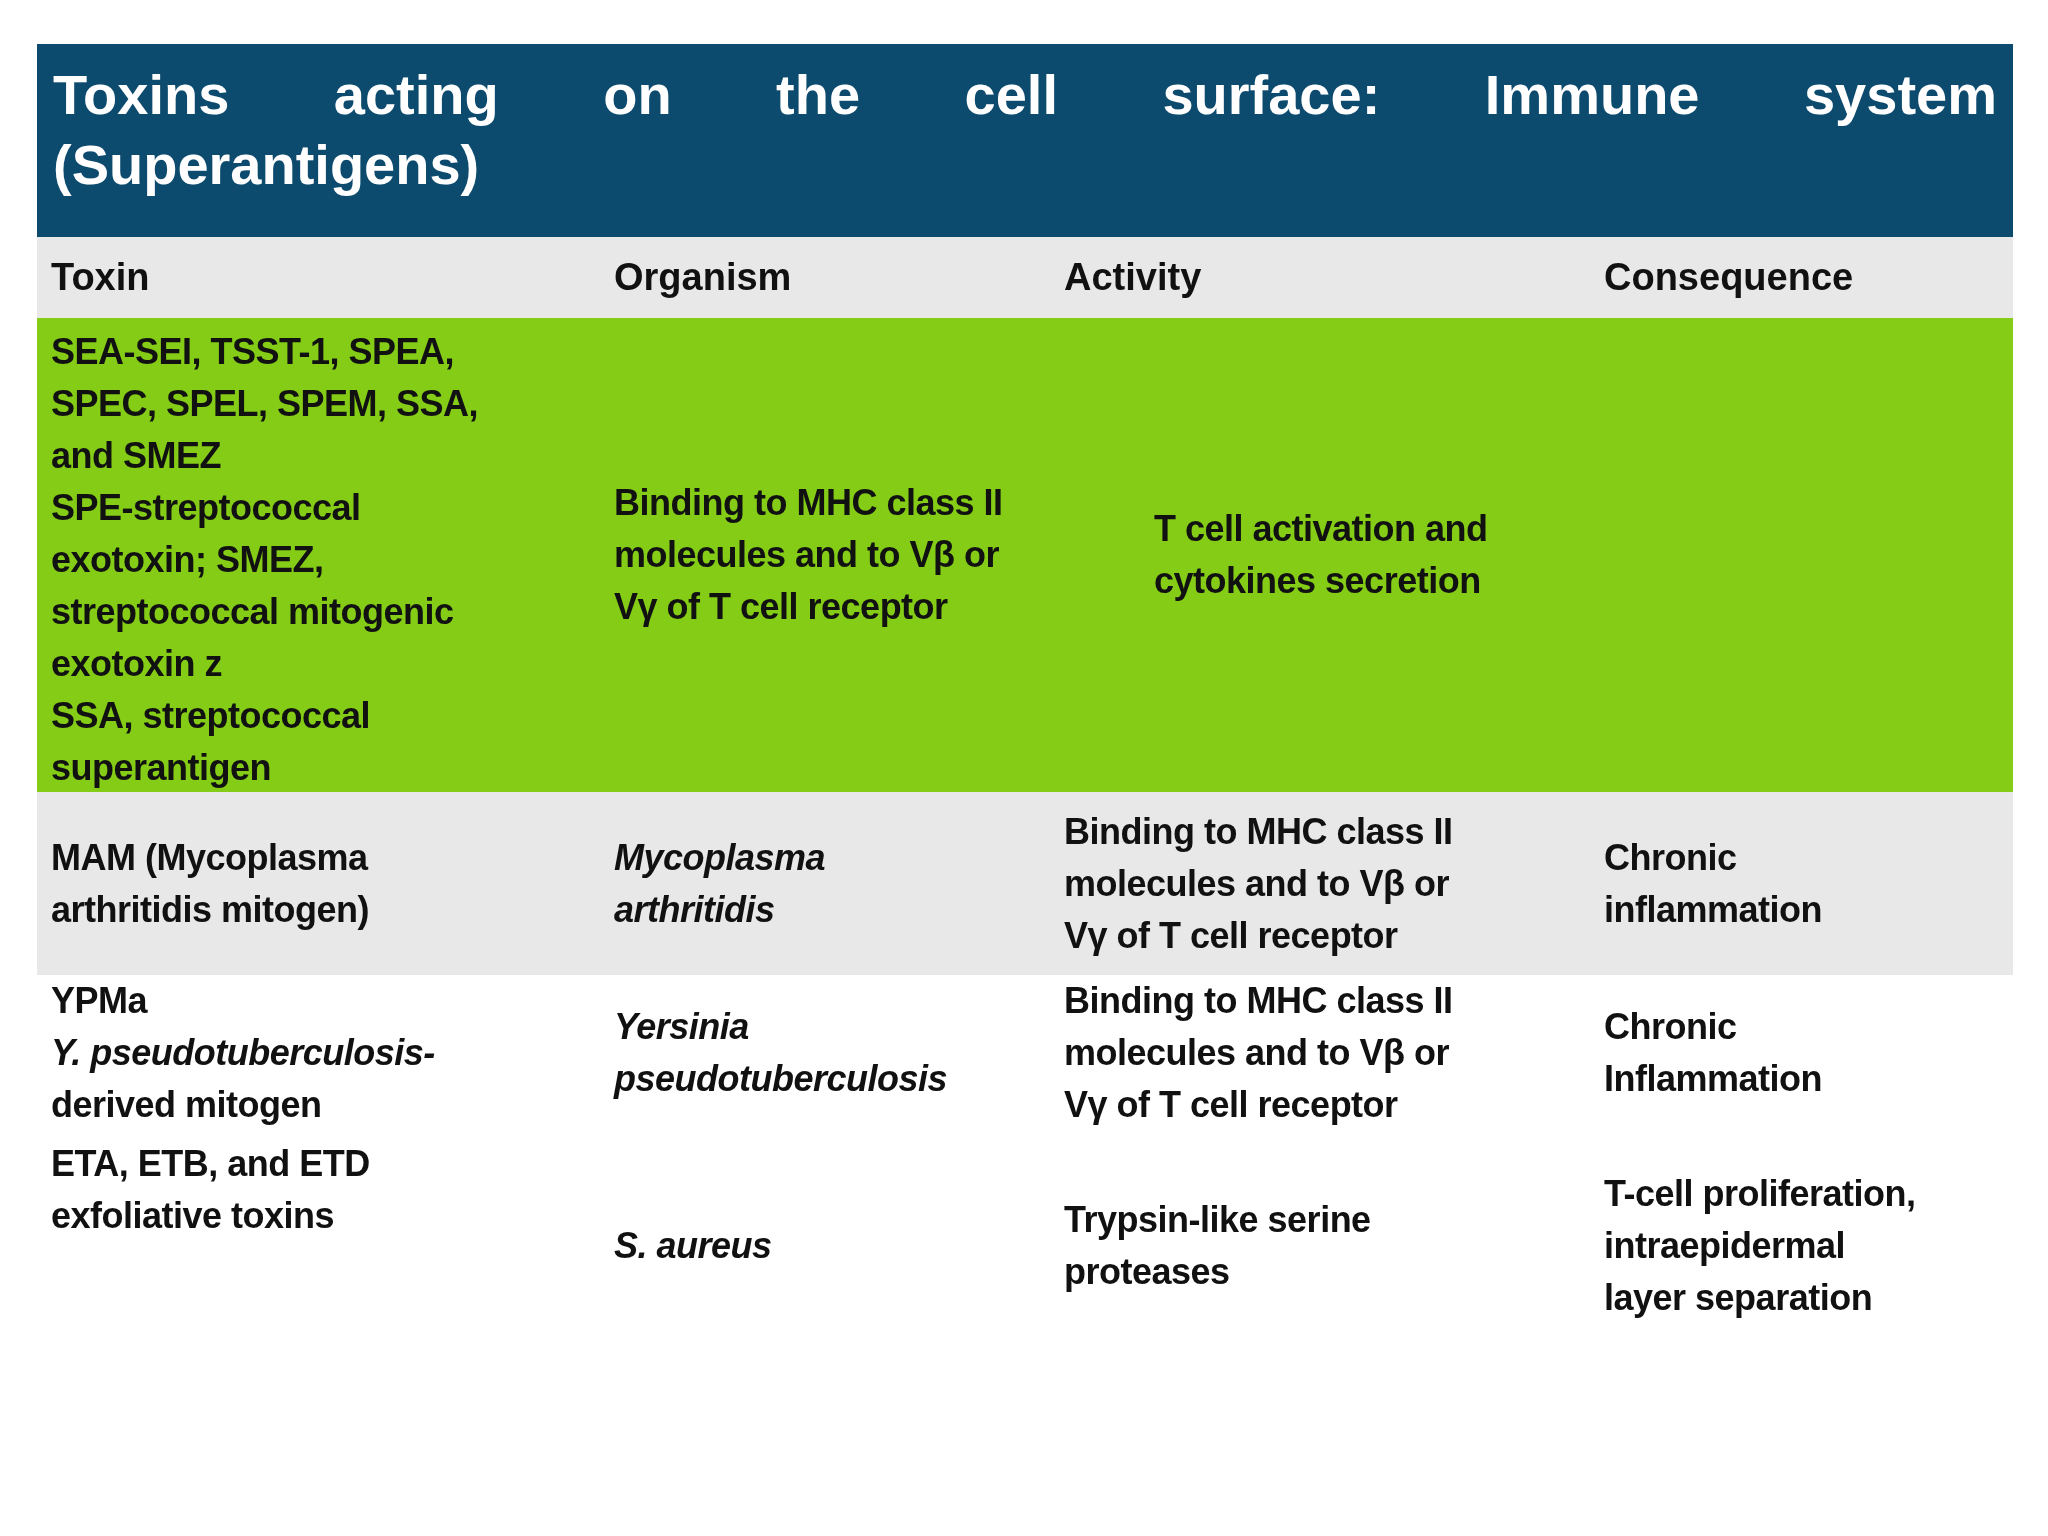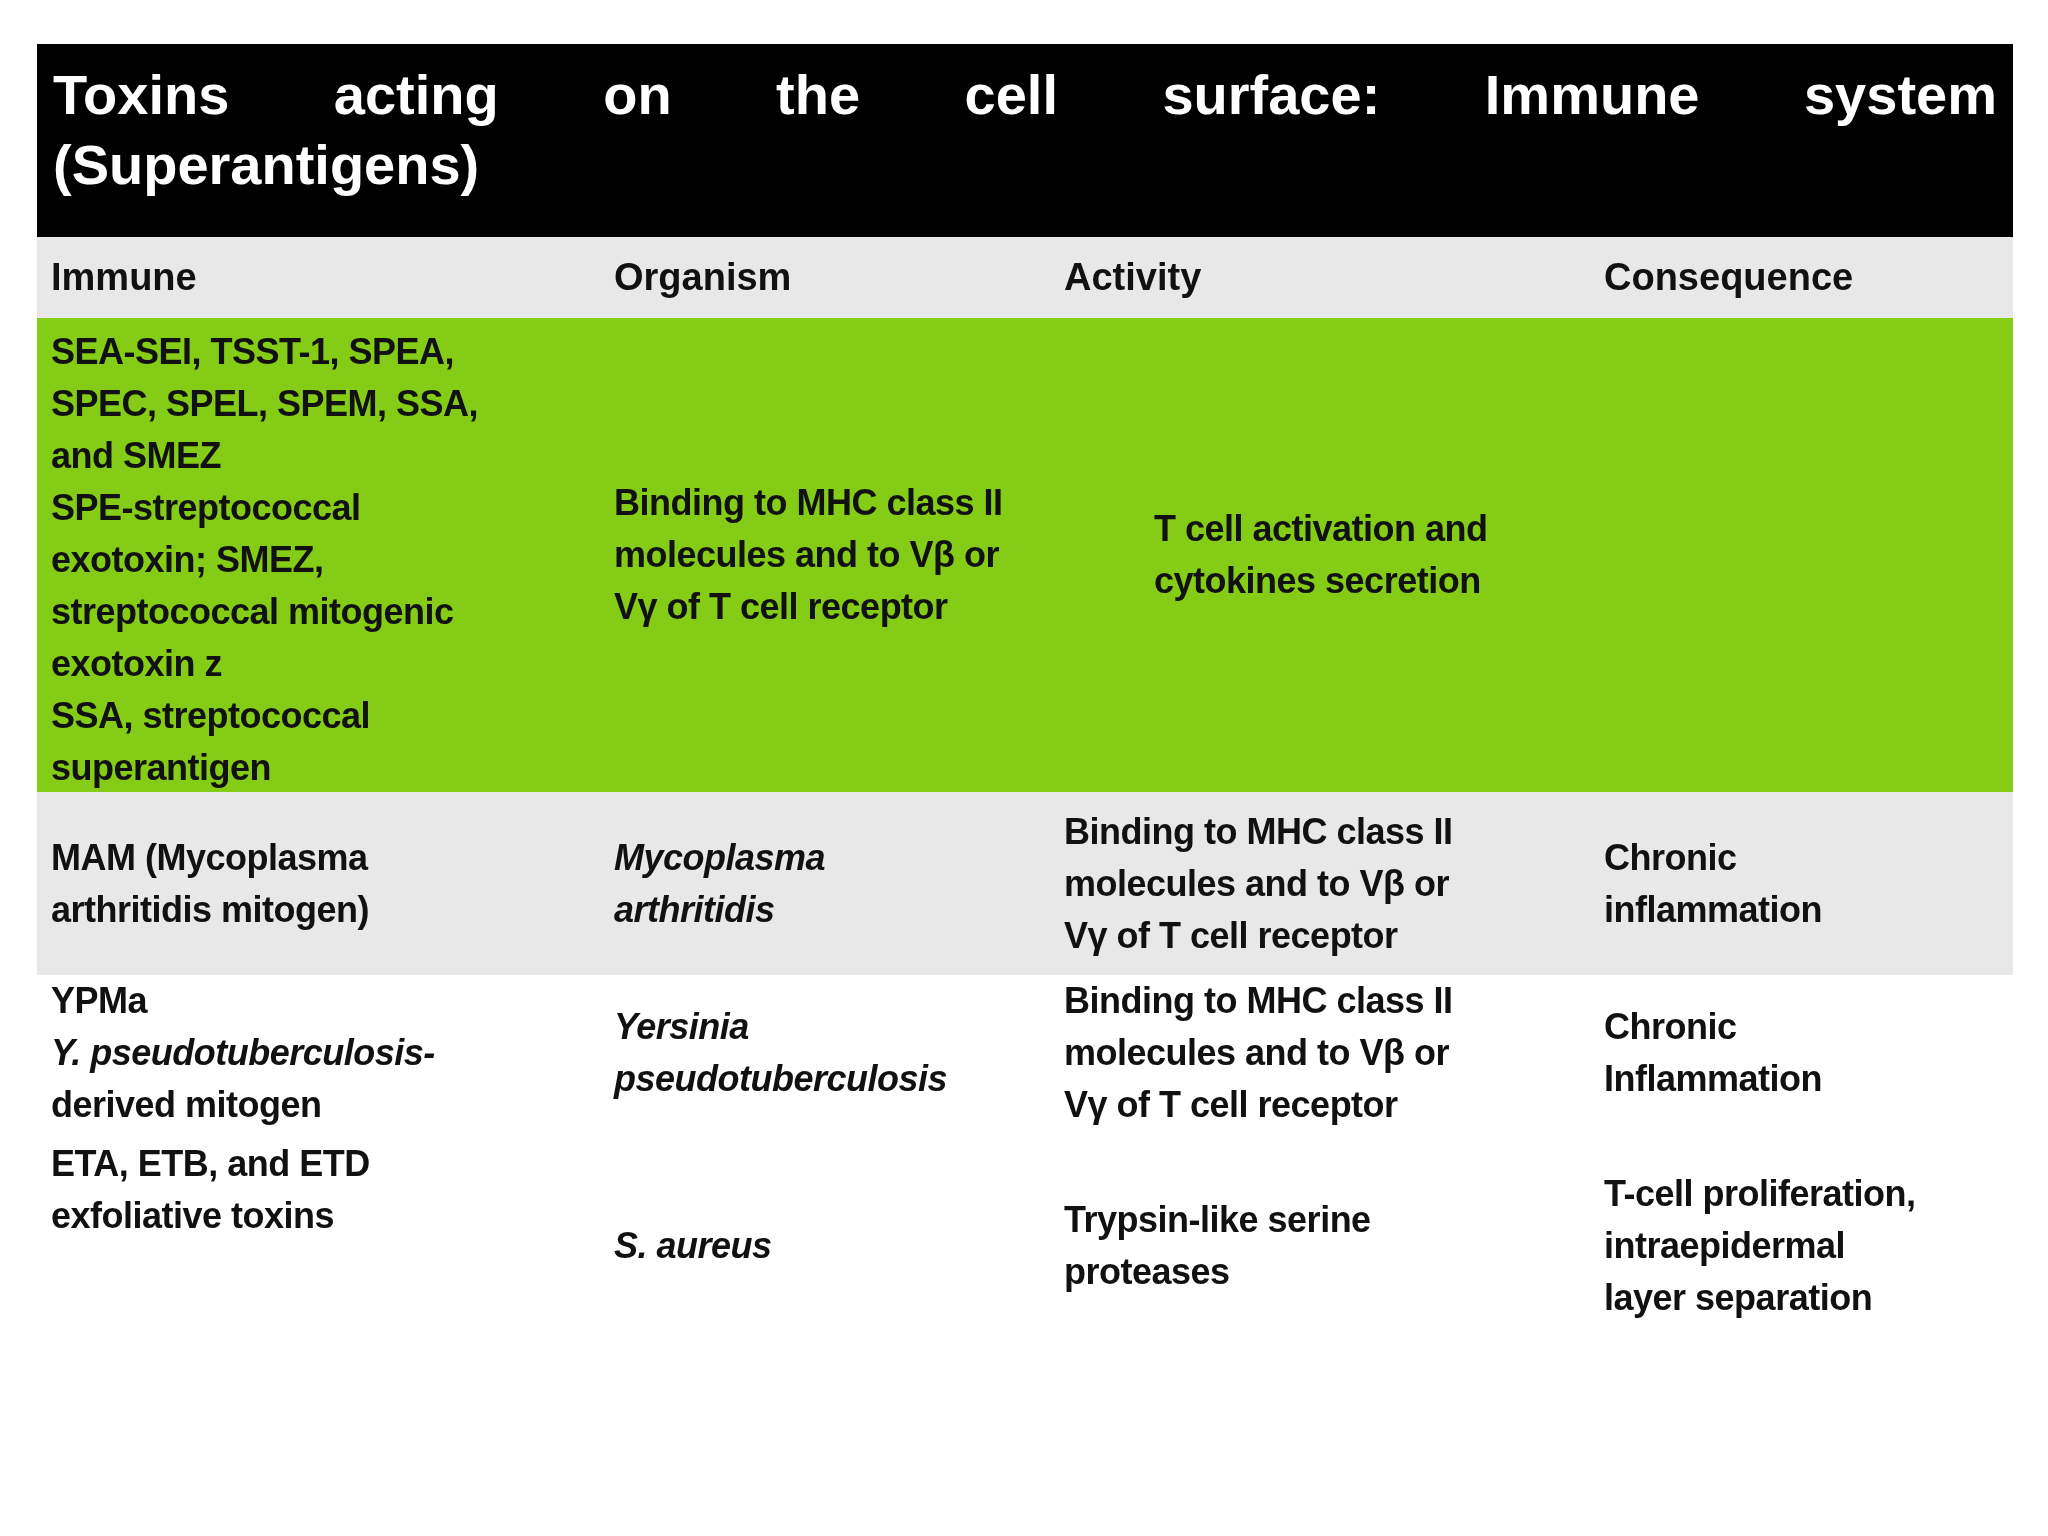--- a/index.html
+++ b/index.html
@@ -1,20 +1,20 @@
 <!DOCTYPE html>
 <html><head>
 <meta charset="utf-8">
 <style>
   html,body{margin:0;padding:0;}
   body{width:2048px;height:1536px;background:#ffffff;font-family:"Liberation Sans",sans-serif;}
   .slide{position:relative;width:2048px;height:1536px;background:#ffffff;overflow:hidden;}
   .table{position:absolute;left:37px;top:44px;width:1976px;height:1492px;display:flex;flex-direction:column;}
   
-  .title-band{height:193px;background:#000000;box-sizing:border-box;padding:16px 16px 0 16px;}
+  .title-band{height:193px;background:#0c4a6e;box-sizing:border-box;padding:16px 16px 0 16px;}
   .title-line{color:#ffffff;font-weight:bold;font-size:56px;line-height:70px;letter-spacing:0px;}
   .jst{text-align:justify;text-align-last:justify;}
   
   .colhead{height:81px;background:#e8e8e8;display:flex;}
   .colhead .cell{justify-content:center;}
   .colhead-text{font-weight:bold;font-size:38px;color:#111111;}
   
   .row{display:flex;}
   .r1{height:474px;background:#84cc16;}
   .r2{height:183px;background:#e8e8e8;}
@@ -36,21 +36,21 @@
 <div class="slide">
   <div class="table">
 
     <div class="title-band">
       <div class="title-line jst">Toxins acting on the cell surface: Immune system</div>
       <div class="title-line">(Superantigens)</div>
     </div>
 
     <div class="colhead">
       <div class="cell c1">
-          <span class="colhead-text">Immune</span>
+          <span class="colhead-text">Toxin</span>
         </div>
       <div class="cell c2">
           <span class="colhead-text">Organism</span>
         </div>
       <div class="cell c3">
           <span class="colhead-text">Activity</span>
         </div>
       <div class="cell c4">
           <span class="colhead-text">Consequence</span>
         </div>

